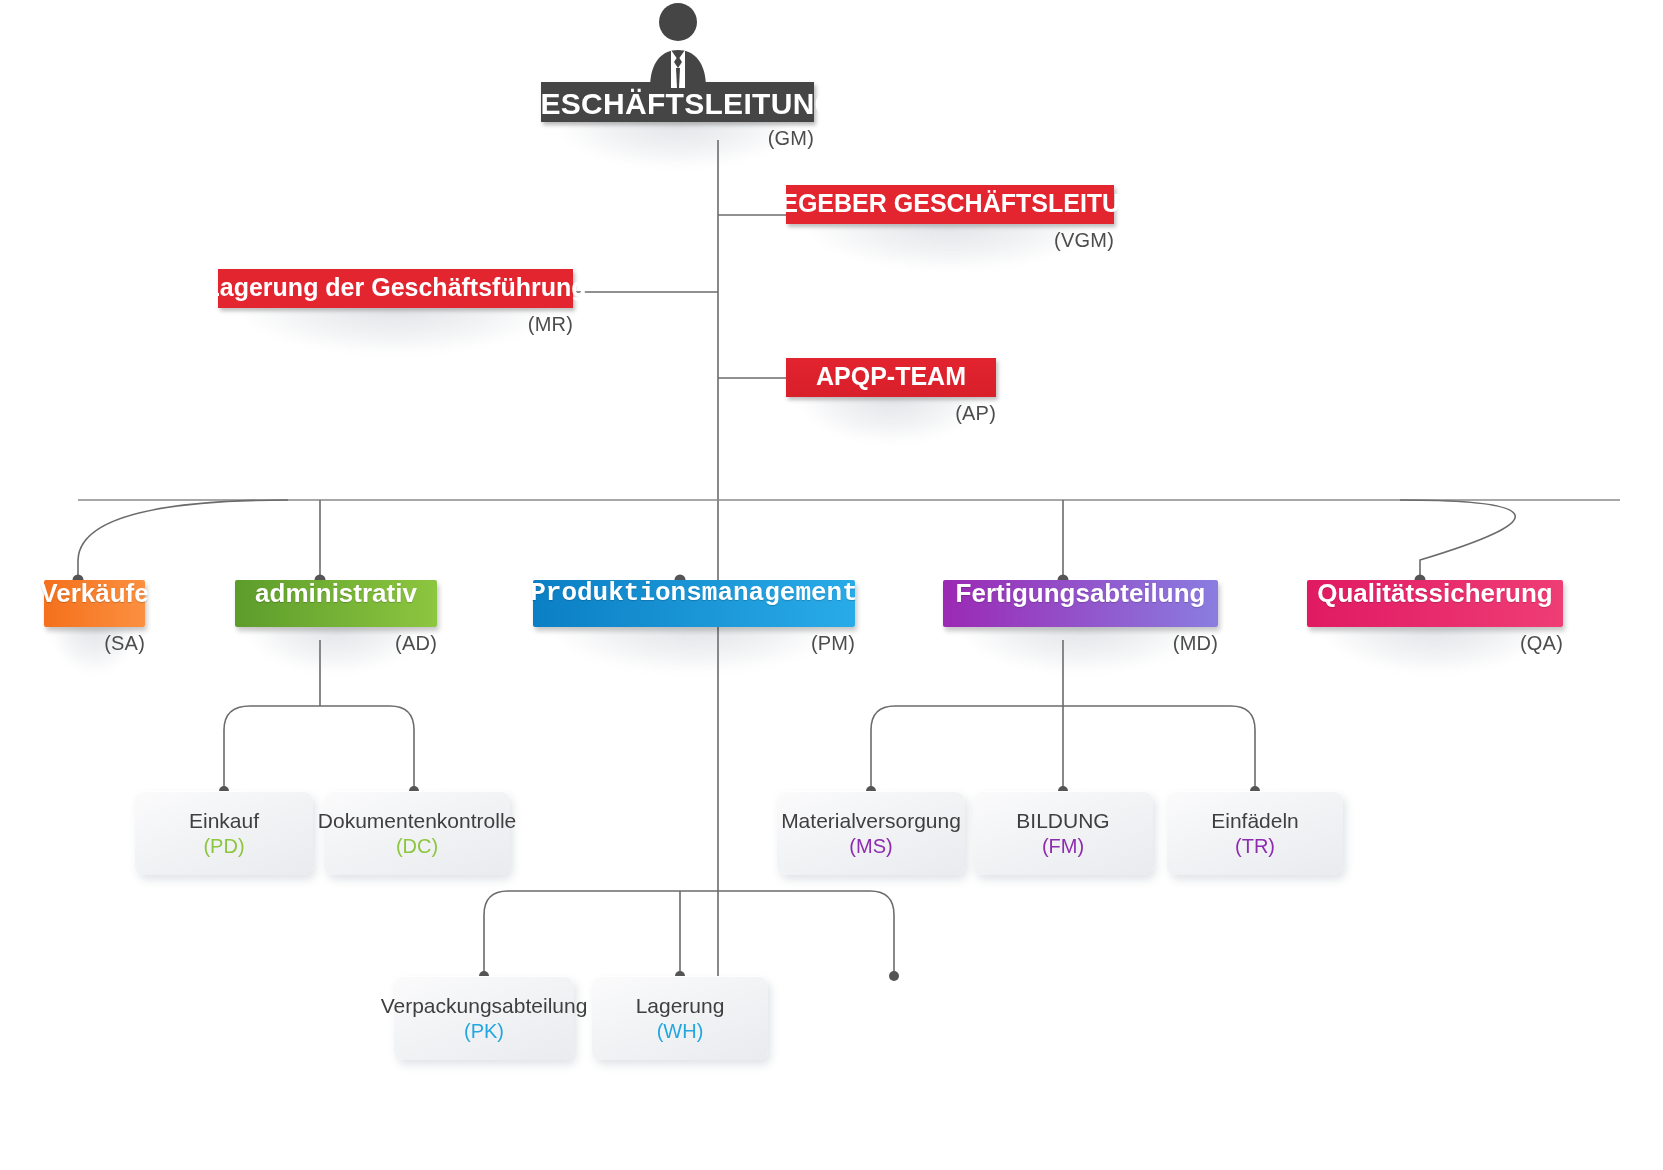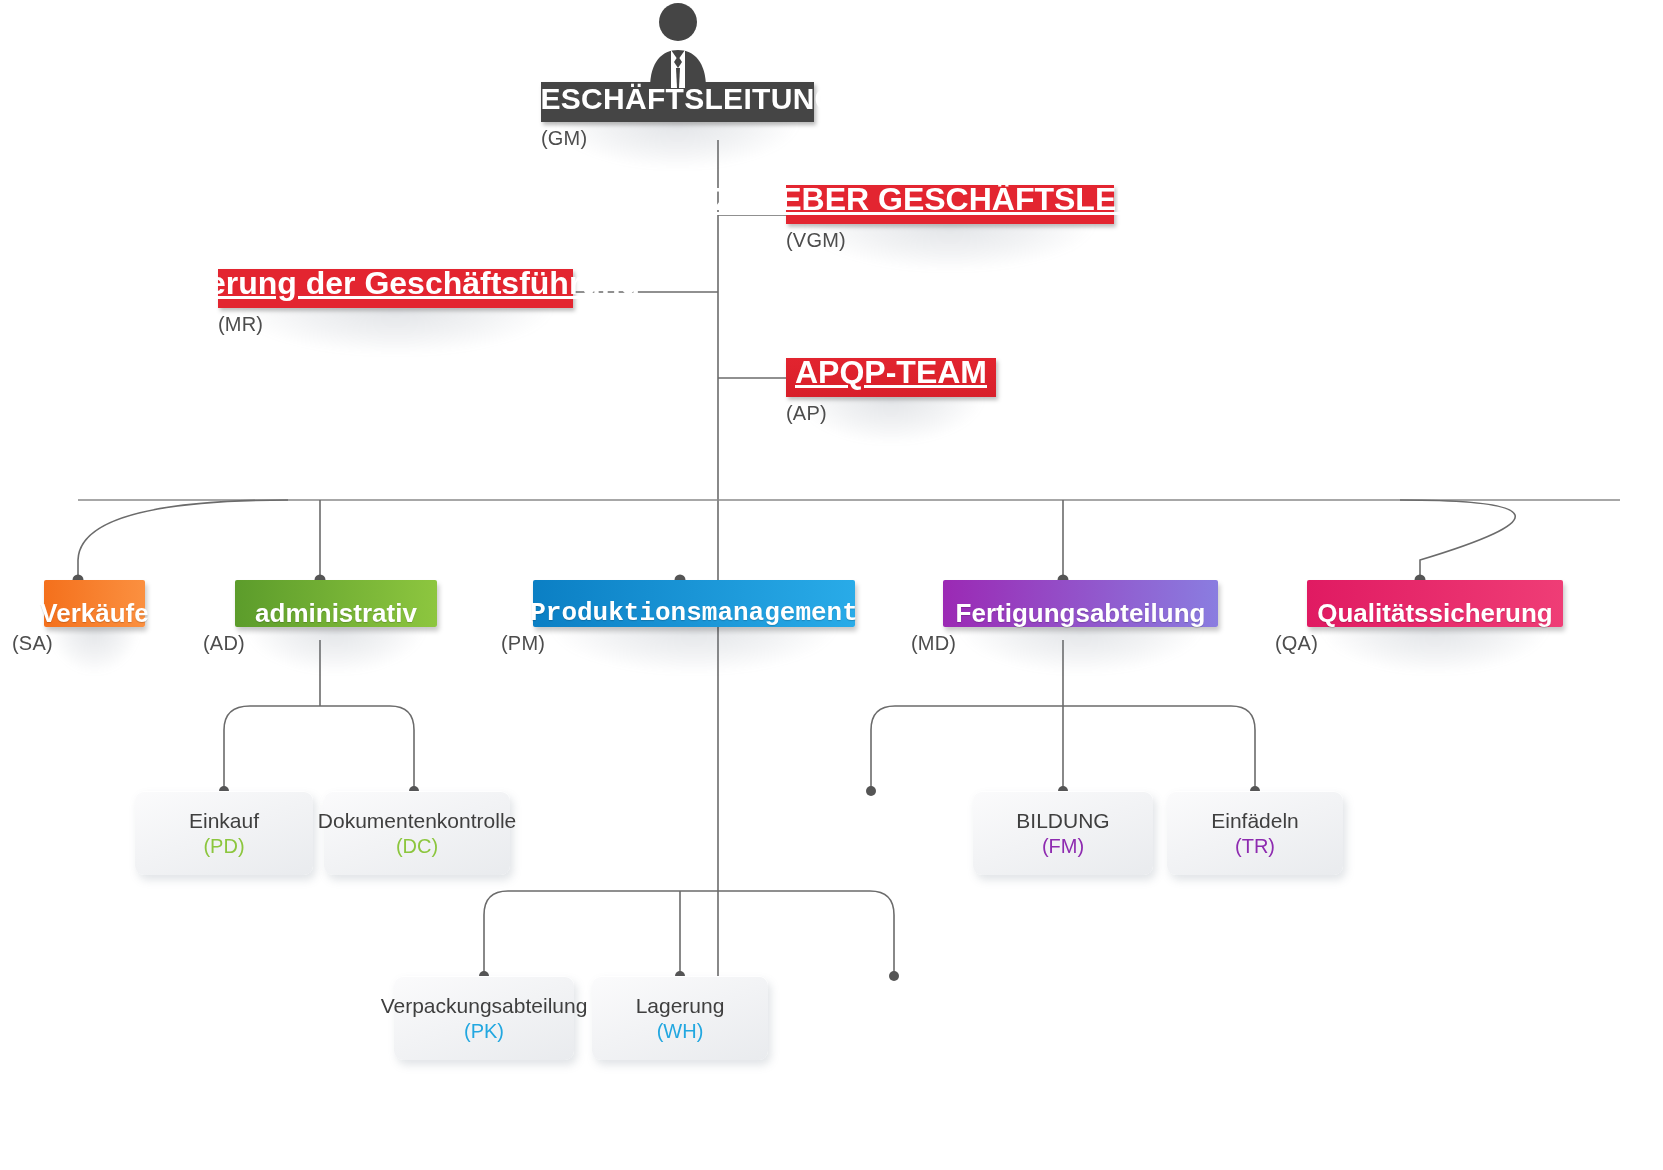--- a/index.html
+++ b/index.html
@@ -23,30 +23,30 @@
   }
 
   
   .node {
     position: absolute;
     z-index: 5;
   }
   .node .box {
     position: relative;
     display: flex;
-    align-items: flex-end;
+    align-items: flex-start;
     justify-content: center;
     text-align: center;
     color: #ffffff;
     font-weight: bold;
     line-height: 1.05;
     white-space: nowrap;
   }
   .node .abbr {
-    text-align: left;
+    text-align: right;
     color: #4d4d4d;
     font-size: 20px;
     margin-top: 5px;
     font-weight: normal;
     letter-spacing: .2px;
   }
   
   .node .plate {
     position: absolute;
     left: 6%;
@@ -71,25 +71,24 @@
   .box-gm {
     background: #454545;
     font-size: 30px;
     letter-spacing: .3px;
     padding: 6px 14px 8px;
     height: 40px;
     box-shadow: 2px 3px 4px rgba(0,0,0,.28);
   }
   .box-red {
     background: #e32530;
-    font-size: 32px;
+    font-size: 25px;
     padding: 5px 16px 7px;
     height: 39px;
     box-shadow: 2px 3px 4px rgba(0,0,0,.26);
-    text-decoration: underline;
   }
   .box-red.lower {
     background: linear-gradient(180deg,#e2242f 0%, #d81f2a 100%);
   }
 
   
   .dept .box {
     height: 47px;
     font-size: 26px;
     border-radius: 2px;
@@ -281,20 +280,26 @@
     </div>
   </div>
 
   <div class="card green" style="left:324px; top:791px; width:186px;">
     <div class="cbox">
       <div class="title">Dokumentenkontrolle</div>
       <div class="code">(DC)</div>
     </div>
   </div>
 
+  <div class="card purple" style="left:777px; top:791px; width:188px;">
+    <div class="cbox">
+      <div class="title">Materialversorgung</div>
+      <div class="code">(MS)</div>
+    </div>
+  </div>
 
   <div class="card purple" style="left:973px; top:791px; width:180px;">
     <div class="cbox">
       <div class="title">BILDUNG</div>
       <div class="code">(FM)</div>
     </div>
   </div>
 
   <div class="card purple" style="left:1167px; top:791px; width:176px;">
     <div class="cbox">

